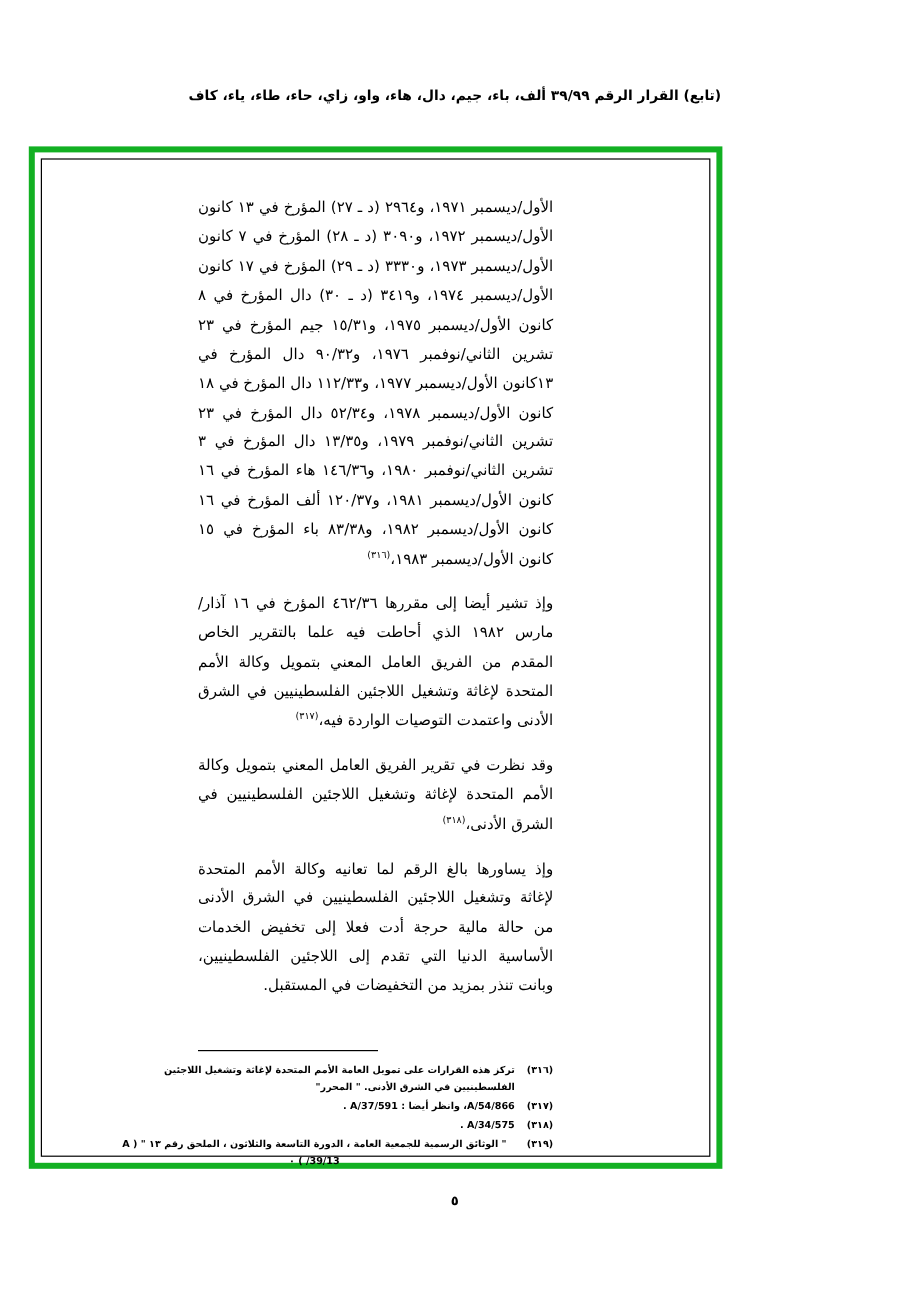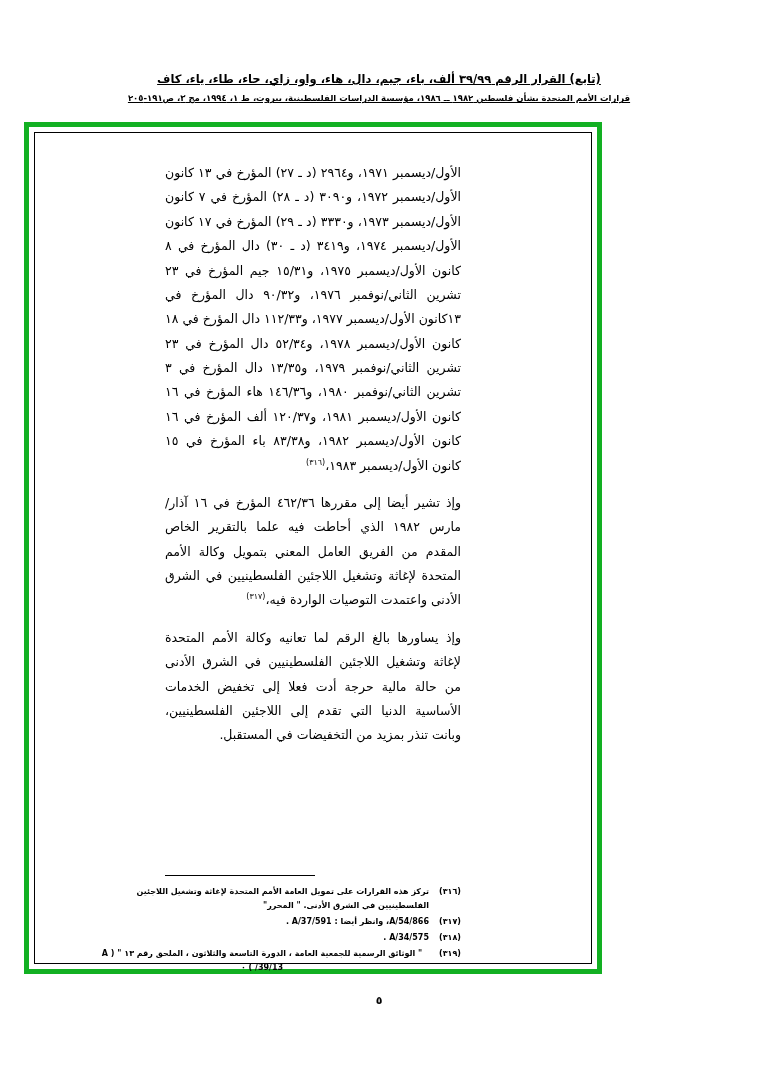--- a/index.html
+++ b/index.html
@@ -20,21 +20,20 @@
     inset: 0;
     background: #ffffff;
   }
   .header {
     position: absolute;
     top: 70px;
     left: 0;
     right: 0;
     text-align: center;
     direction: rtl;
-    text-decoration: underline;
   }
   .header-title {
     font-size: 11.5px;
     font-weight: bold;
     letter-spacing: 0.2px;
     line-height: 1.6;
   }
   .header-sub {
     font-size: 8.5px;
     font-weight: bold;
@@ -127,32 +126,32 @@
     font-weight: bold;
   }
 </style>
 </head>
 <body>
 
 <div class="page">
 
   <div class="header">
     <div class="header-title">(تابع) القرار الرقم ٣٩/٩٩ ألف، باء، جيم، دال، هاء، واو، زاي، حاء، طاء، ياء، كاف</div>
-    <div class="header-sub">قرارات الأمم المتحدة بشأن فلسطين ١٩٨٢ ــ ١٩٨٦، مؤسسة الدراسات الفلسطينية، بيروت، ط ١، ١٩٩٤، مج ٣، ص١٩١-٢٠٥</div>
   </div>
 
   <div class="frame-outer">
     <div class="frame-inner">
 
       <div class="content">
 
         <p class="body-par"><span>الأول/ديسمبر ١٩٧١، و٢٩٦٤ (د ـ ٢٧) المؤرخ في ١٣ كانون الأول/ديسمبر ١٩٧٢، و٣٠٩٠ (د ـ ٢٨) المؤرخ في ٧ كانون الأول/ديسمبر ١٩٧٣، و٣٣٣٠ (د ـ ٢٩) المؤرخ في ١٧ كانون الأول/ديسمبر ١٩٧٤، و٣٤١٩ (د ـ ٣٠) دال المؤرخ في ٨ كانون الأول/ديسمبر ١٩٧٥، و١٥/٣١ جيم المؤرخ في ٢٣ تشرين الثاني/نوفمبر ١٩٧٦، و٩٠/٣٢ دال المؤرخ في ١٣كانون الأول/ديسمبر ١٩٧٧، و١١٢/٣٣ دال المؤرخ في ١٨ كانون الأول/ديسمبر ١٩٧٨، و٥٢/٣٤ دال المؤرخ في ٢٣ تشرين الثاني/نوفمبر ١٩٧٩، و١٣/٣٥ دال المؤرخ في ٣ تشرين الثاني/نوفمبر ١٩٨٠، و١٤٦/٣٦ هاء المؤرخ في ١٦ كانون الأول/ديسمبر ١٩٨١، و١٢٠/٣٧ ألف المؤرخ في ١٦ كانون الأول/ديسمبر ١٩٨٢، و٨٣/٣٨ باء المؤرخ في ١٥ كانون الأول/ديسمبر ١٩٨٣،</span><sup>(٣١٦)</sup></p>
 
         <p class="body-par spaced"><span><span class="bold">وإذ تشير أيضا</span> إلى مقررها ٤٦٢/٣٦ المؤرخ في ١٦ آذار/مارس ١٩٨٢ الذي أحاطت فيه علما بالتقرير الخاص المقدم من الفريق العامل المعني بتمويل وكالة الأمم المتحدة لإغاثة وتشغيل اللاجئين الفلسطينيين في الشرق الأدنى واعتمدت التوصيات الواردة فيه،</span><sup>(٣١٧)</sup></p>
 
+        <p class="body-par spaced"><span><span class="bold">وقد نظرت</span> في تقرير الفريق العامل المعني بتمويل وكالة الأمم المتحدة لإغاثة وتشغيل اللاجئين الفلسطينيين في الشرق الأدنى،</span><sup>(٣١٨)</sup></p>
 
 
         <p class="body-par spaced"><span><span class="bold">وإذ يساورها بالغ الرقم</span> لما تعانيه وكالة الأمم المتحدة لإغاثة وتشغيل اللاجئين الفلسطينيين في الشرق الأدنى من حالة مالية حرجة أدت فعلا إلى تخفيض الخدمات الأساسية الدنيا التي تقدم إلى اللاجئين الفلسطينيين، وبانت تنذر بمزيد من التخفيضات في المستقبل.</span></p>
 
       </div>
 
       <div class="rule"></div>
 
       <div class="footnotes">
 

